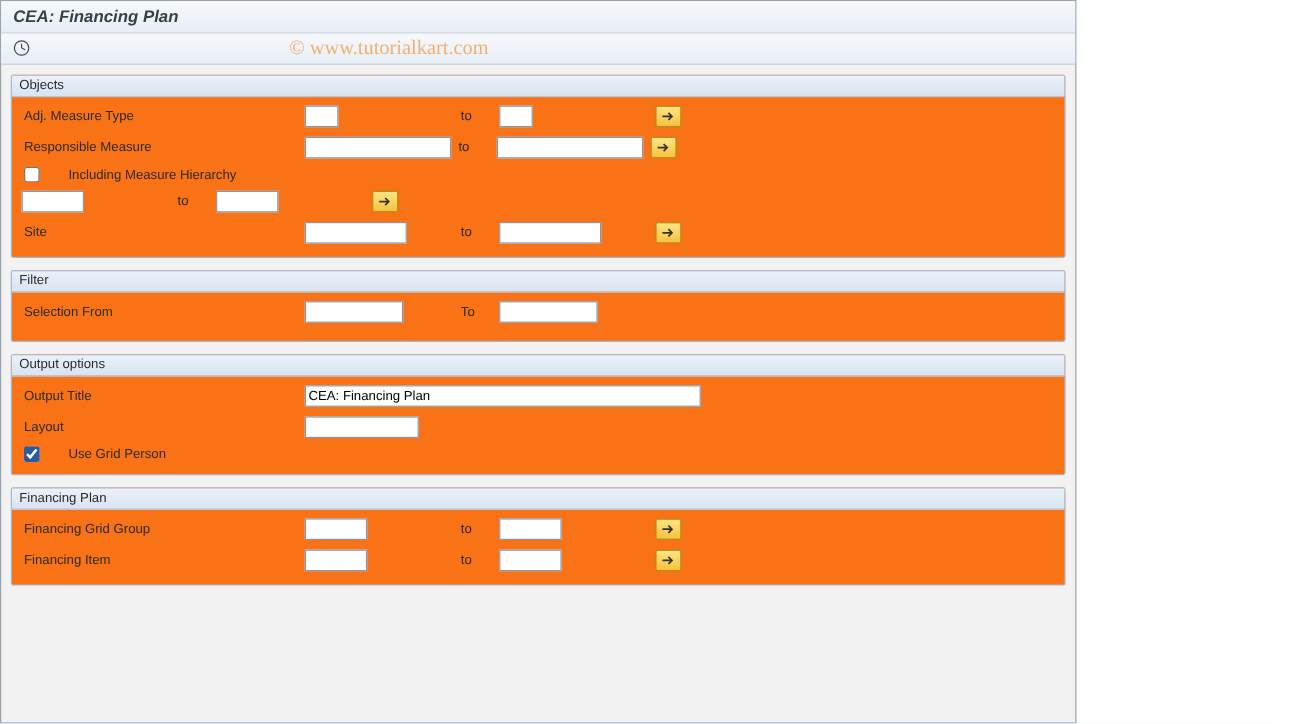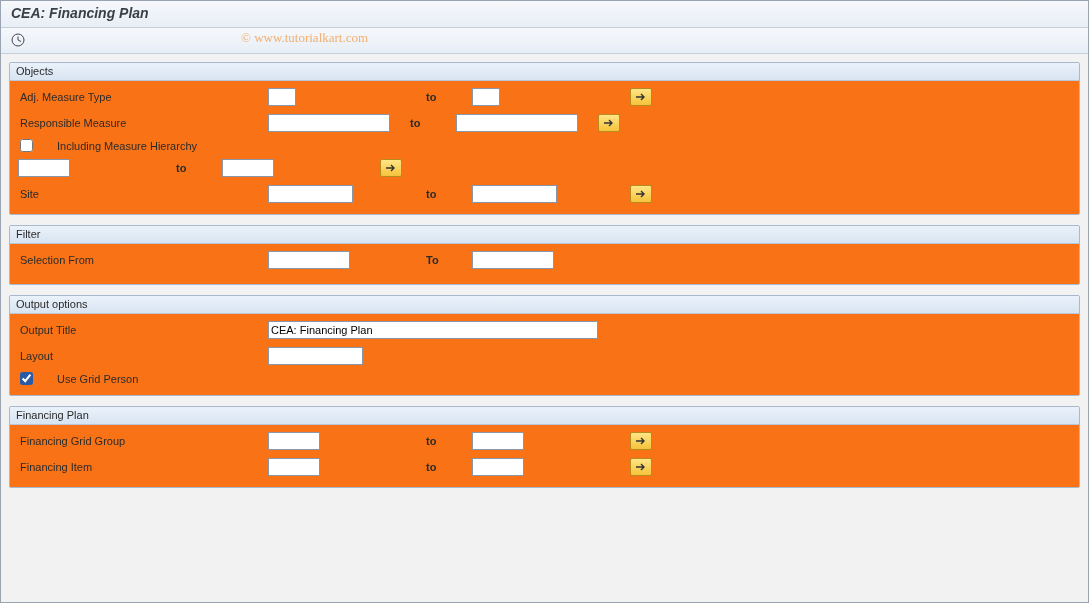--- a/index.html
+++ b/index.html
@@ -4,21 +4,21 @@
 <style>
   * { box-sizing: border-box; }
   html, body {
     margin: 0; padding: 0;
     font-family: Arial, Helvetica, sans-serif;
     font-size: 11px;
     background: #ffffff;
     color: #2b2b2b;
   }
   .app {
-    width: 1089px;
+    width: 897px;
     height: 603px;
     border: 1px solid #9aa4b0 ;
     background: #f2f2f2;
   }
   .titlebar {
     background: linear-gradient(#f6f8fb, #e7eef6);
     border-bottom: 1px solid #c6ced9;
     padding: 4px 10px 6px 10px;
   }
   .titlebar h1 {
@@ -38,21 +38,21 @@
   .toolbar .tb-btn {
     display: inline-flex;
     align-items: center;
     justify-content: center;
     width: 22px; height: 20px;
     border-radius: 2px;
   }
   .watermark {
     position: absolute;
     left: 240px; top: 2px;
-    font-size: 13px;
+    font-size: 17px;
     color: #f2a45a;
     opacity: 0.85;
     font-family: Georgia, serif;
     pointer-events: none;
   }
   .content {
     padding: 8px;
   }
   .group {
     border: 1px solid #a9b8cc;
@@ -66,33 +66,32 @@
     padding: 2px 6px 3px 6px;
     font-size: 11px;
     color: #2b2b2b;
   }
   .group-body {
     padding: 6px 8px 8px 8px;
   }
   .row {
     display: flex;
     align-items: center;
-    gap: 20px;
+    gap: 6px;
     margin-bottom: 6px;
     min-height: 20px;
   }
   .lbl {
     width: 230px;
     padding-left: 2px;
     color: #2b2b2b;
   }
   .to-lbl {
     width: 26px;
     text-align: left;
-    font-weight: bold;
   }
   input[type="text"].sap-input {
     height: 18px;
     border: 1px solid #8a97a8;
     background: #ffffff;
     padding: 0 2px;
     font-size: 11px;
     color: #000;
   }
   .w-tiny { width: 28px; }

